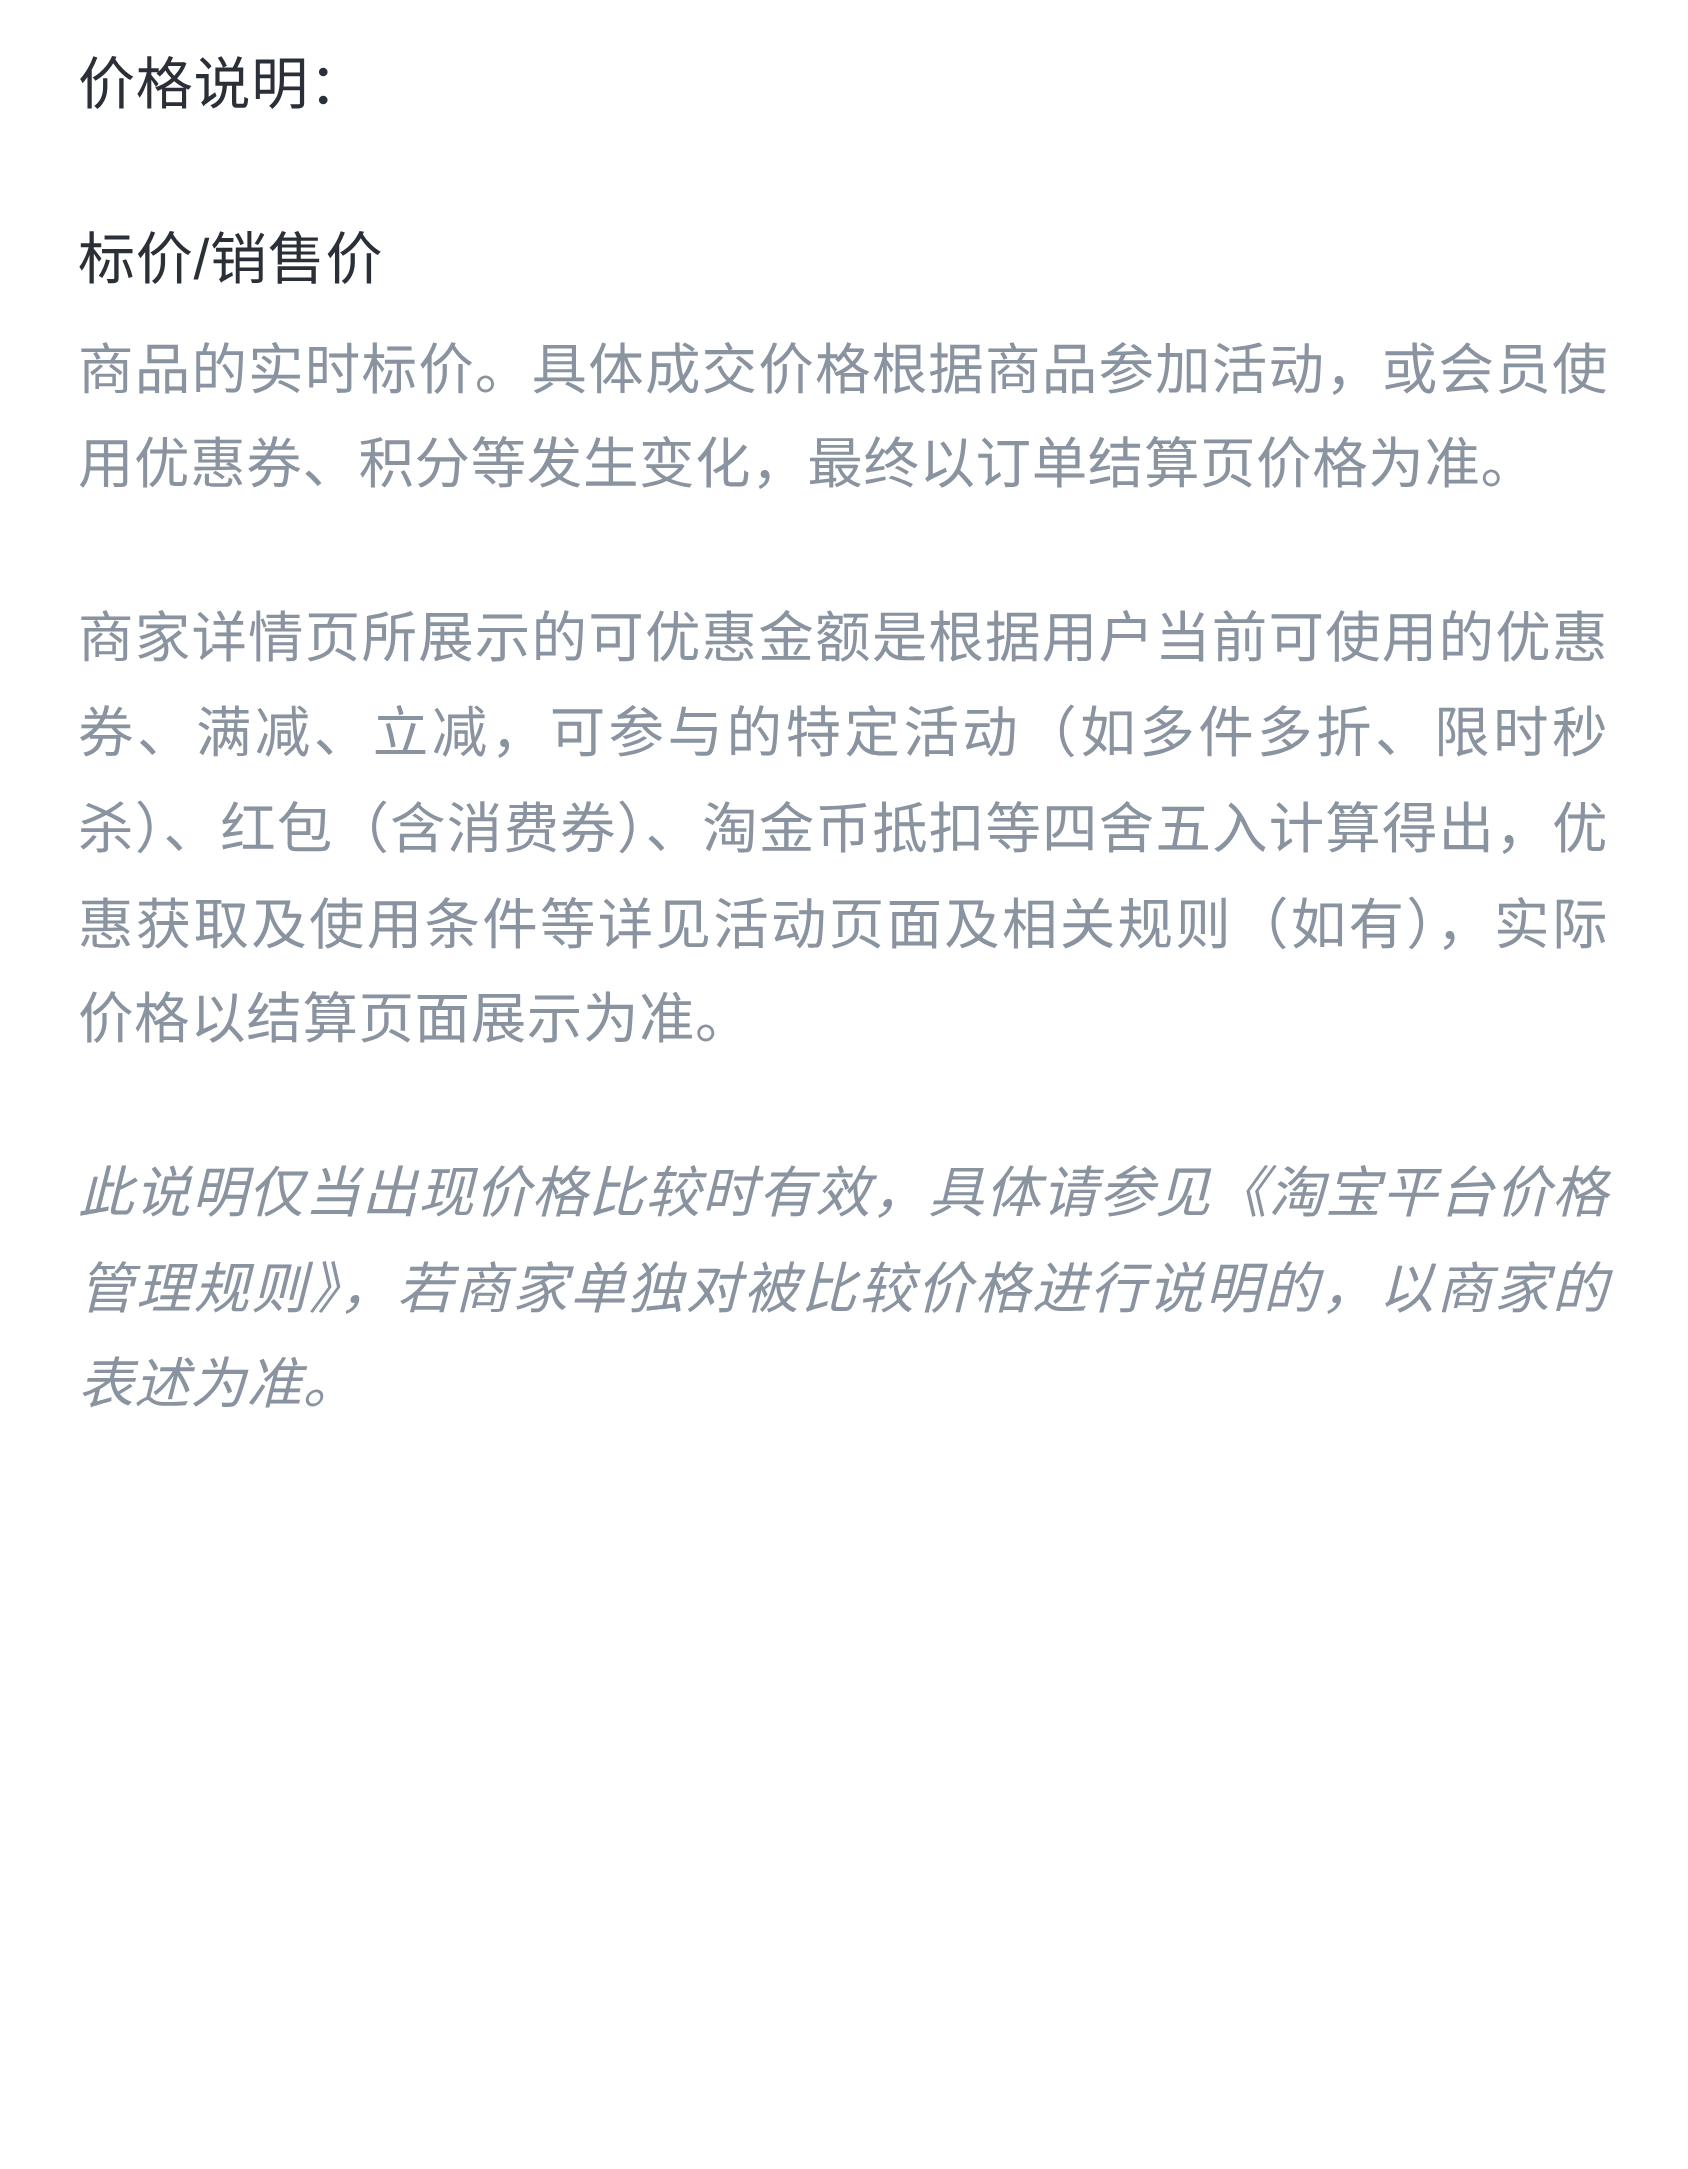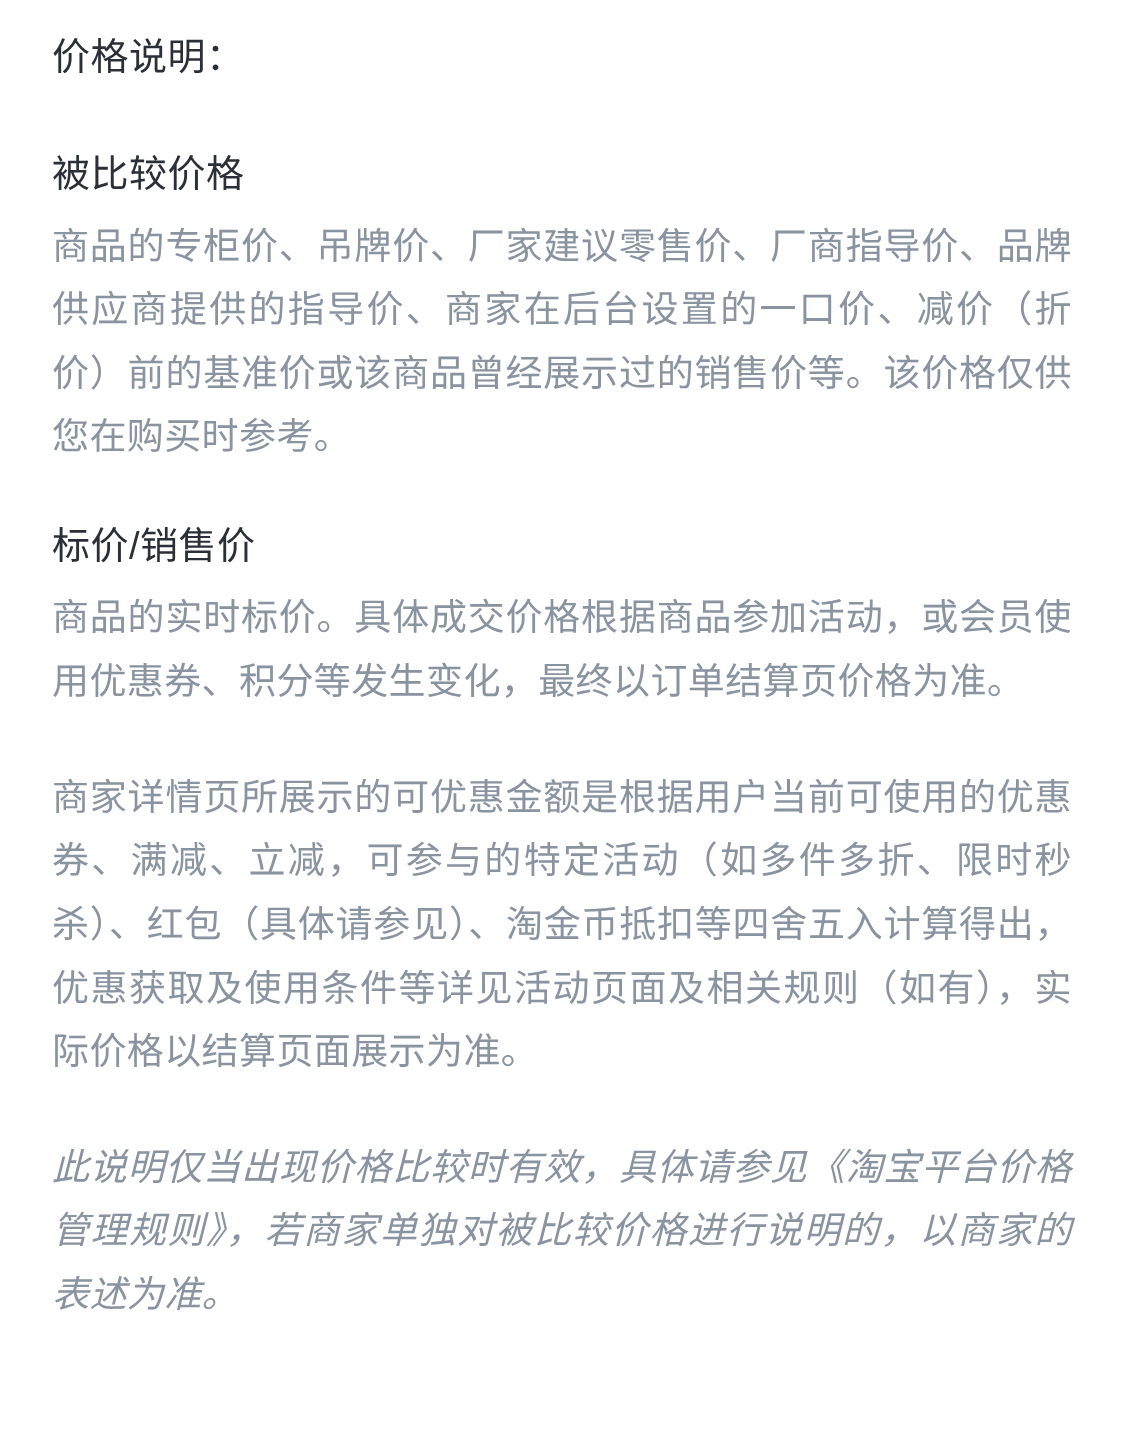--- a/index.html
+++ b/index.html
@@ -68,27 +68,23 @@
     font-style: italic;
   }
 </style>
 </head>
 <body>
 
 <div class="page">
 
   <h1 class="doc-title">价格说明：</h1>
 
-  <section class="section">
-    <h2 class="section-heading">被比较价格</h2>
-    <p class="section-body">商品的专柜价、吊牌价、厂家建议零售价、厂商指导价、品牌供应商提供的指导价、商家在后台设置的一口价、减价（折价）前的基准价或该商品曾经展示过的销售价等。该价格仅供您在购买时参考。</p>
-  </section>
 
   <section class="section">
     <h2 class="section-heading">标价/销售价</h2>
     <p class="section-body">商品的实时标价。具体成交价格根据商品参加活动，或会员使用优惠券、积分等发生变化，最终以订单结算页价格为准。</p>
   </section>
 
-  <p class="paragraph">商家详情页所展示的可优惠金额是根据用户当前可使用的优惠券、满减、立减，可参与的特定活动（如多件多折、限时秒杀）、红包（具体请参见）、淘金币抵扣等四舍五入计算得出，优惠获取及使用条件等详见活动页面及相关规则（如有），实际价格以结算页面展示为准。</p>
+  <p class="paragraph">商家详情页所展示的可优惠金额是根据用户当前可使用的优惠券、满减、立减，可参与的特定活动（如多件多折、限时秒杀）、红包（含消费券）、淘金币抵扣等四舍五入计算得出，优惠获取及使用条件等详见活动页面及相关规则（如有），实际价格以结算页面展示为准。</p>
 
   <p class="paragraph">此说明仅当出现价格比较时有效，具体请参见《淘宝平台价格管理规则》，若商家单独对被比较价格进行说明的，以商家的表述为准。</p>
 
 </div>
 
 </body></html>

